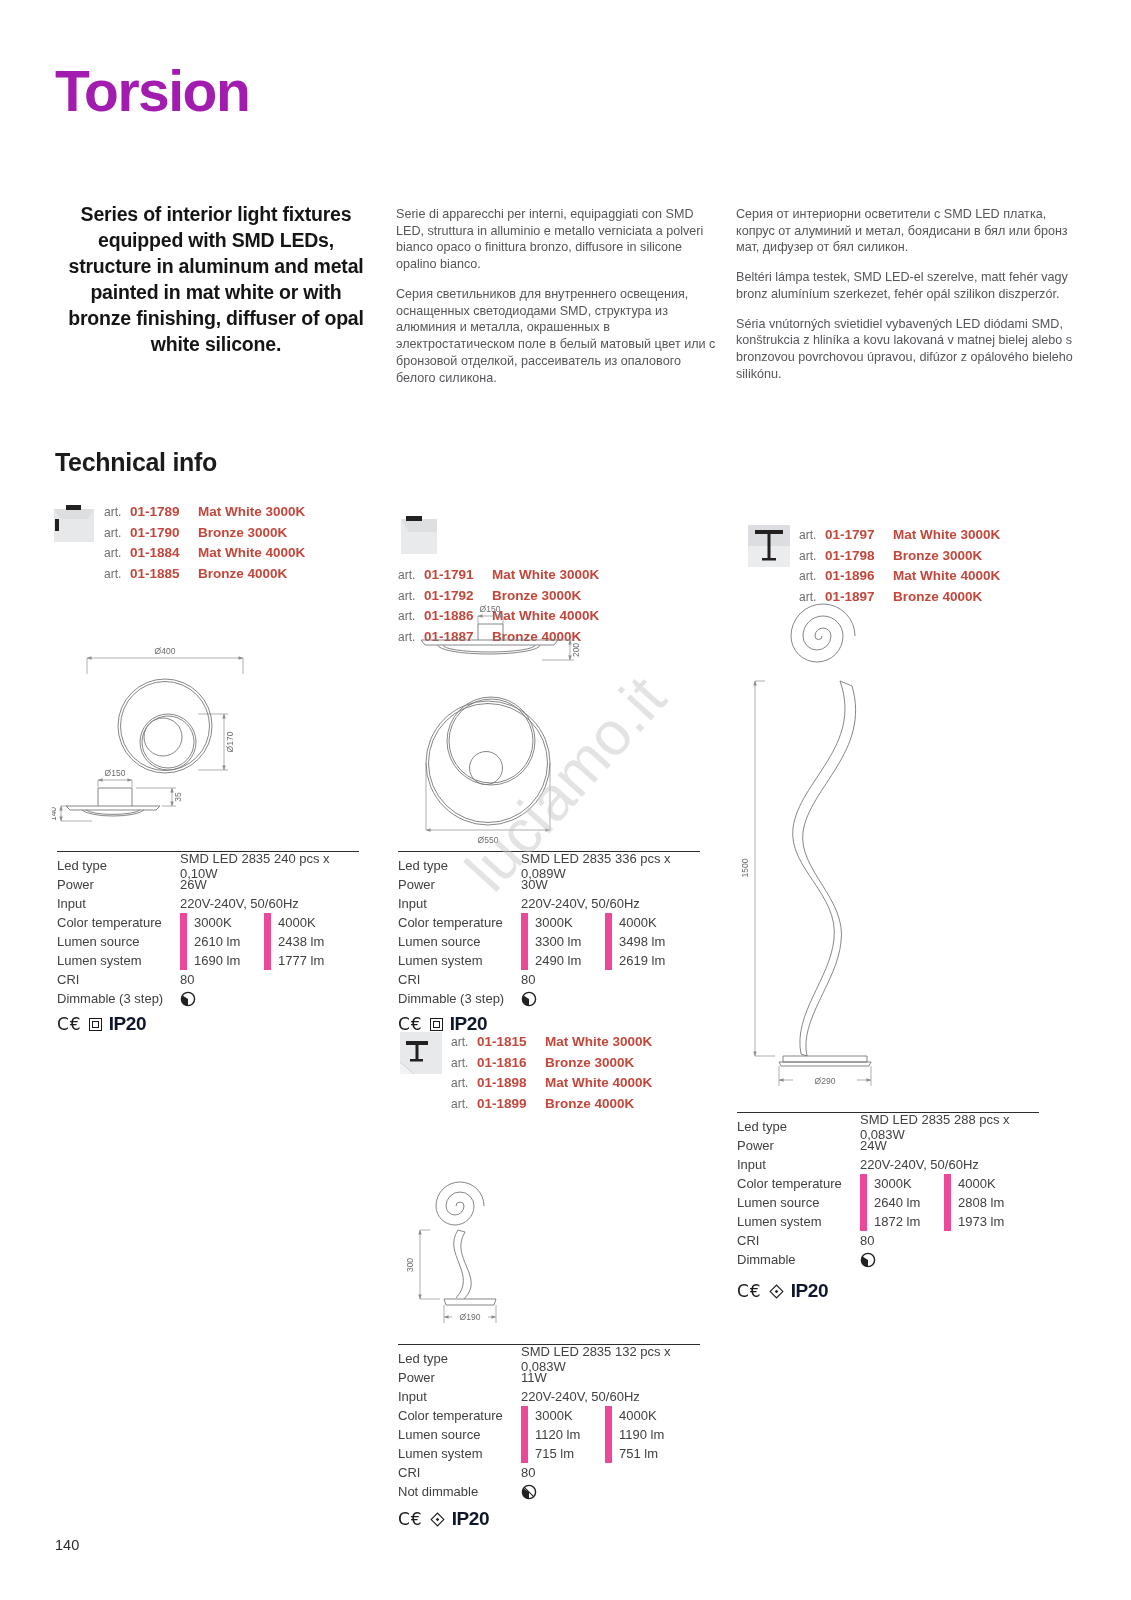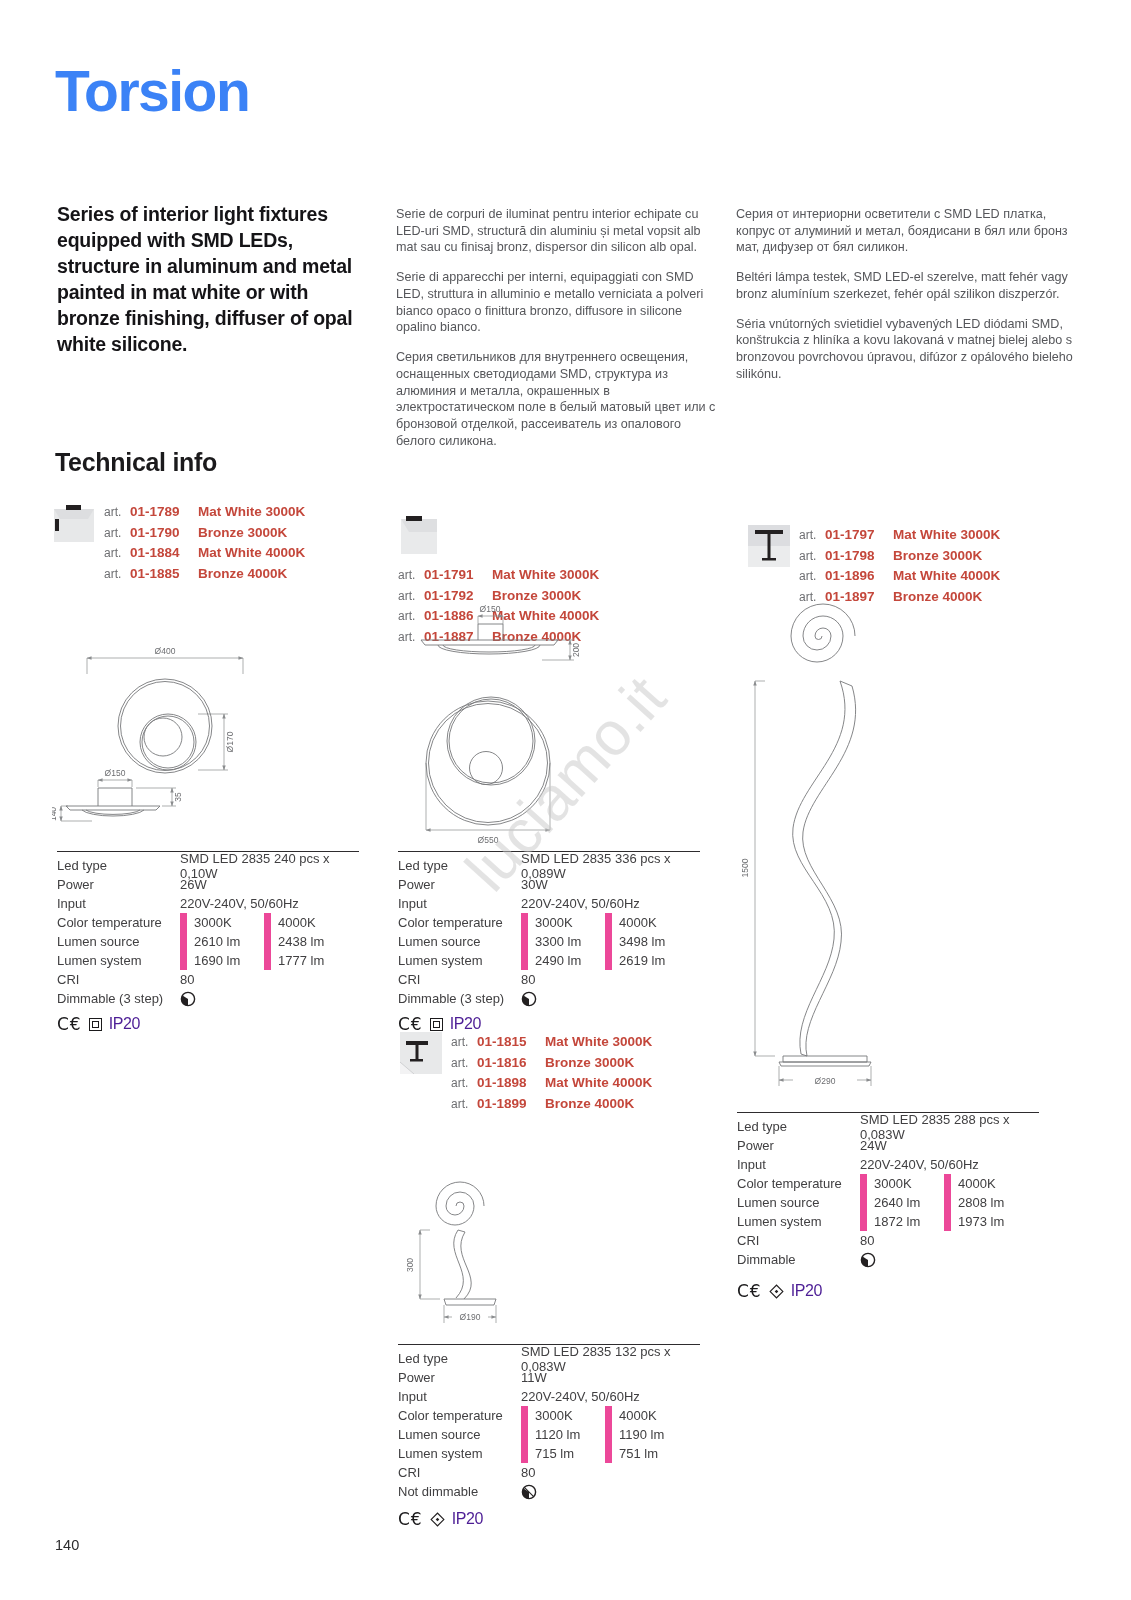--- a/index.html
+++ b/index.html
@@ -1,20 +1,20 @@
 <!DOCTYPE html>
 <html><head>
 <meta charset="utf-8">
 <style>
   html,body{margin:0;padding:0;background:#fff;}
   .page{position:relative;width:1131px;height:1600px;background:#fff;overflow:hidden;
         font-family:"Liberation Sans",sans-serif;color:#231f20;}
   .abs{position:absolute;}
 
-  .title{font-size:57px;font-weight:800;letter-spacing:-1.5px;color:#3b82f6;}
+  .title{font-size:57px;font-weight:800;letter-spacing:-1.5px;color:#a21caf;}
   .section-title{font-size:25px;font-weight:800;letter-spacing:-0.3px;color:#1b1a1c;}
 
   .desc-en{width:318px;font-size:19.5px;font-weight:700;line-height:1.33;color:#151417;letter-spacing:-0.2px;}
   .desc-col{width:322px;font-size:12.6px;line-height:1.33;color:#55565a;}
   .desc-col p{margin:0 0 13px 0;}
   .desc-col.wide{width:348px;}
 
   .art-block{display:flex;gap:9px;}
   .art-icon{flex:none;}
   .art-rows{display:flex;flex-direction:column;}
@@ -26,40 +26,39 @@
   .spec{width:302px;border-top:1px solid #2e2c2e;padding-top:4px;}
   .spec-row{display:flex;height:19px;align-items:center;font-size:13px;color:#414042;}
   .spec-label{width:123px;flex:none;}
   .spec-value{flex:1;display:flex;align-items:center;}
   .spec-cells{flex:1;display:flex;align-self:stretch;}
   .spec-cell{width:70px;border-left:7px solid #ec4899;padding-left:7px;display:flex;align-items:center;}
   .spec-cell.c2{width:auto;flex:1;}
 
   .certs{display:flex;align-items:center;gap:7px;height:20px;}
   .ce{font-family:"DejaVu Sans",sans-serif;font-size:17px;font-weight:500;letter-spacing:1px;color:#1b1a1c;}
-  .ip{font-size:16px;font-weight:400;letter-spacing:-0.4px;color:#4c1d95;}
+  .ip{font-size:19px;font-weight:700;letter-spacing:-0.4px;color:#0f172a;}
   .class2{width:11px;height:11px;border:1.4px solid #1b1a1c;display:flex;align-items:center;justify-content:center;}
   .class2 .inner{width:5px;height:5px;border:1.1px solid #1b1a1c;}
 
   svg text{font-family:"Liberation Sans",sans-serif;font-size:8.5px;fill:#6d6e71;}
   .watermark{left:350px;top:628px;width:430px;height:310px;display:flex;align-items:center;justify-content:center;
              transform:rotate(-48deg);font-size:62px;color:#c9c9c9;opacity:0.5;z-index:6;pointer-events:none;}
   .pageno{font-size:14.5px;color:#2c2c2e;}
 </style>
 </head>
 <body>
 
 <div class="page">
 
   <h1 class="abs title" style="left:55px;top:58px;margin:0;">Torsion</h1>
 
-  <div class="abs desc-en" style="left:57px;top:202px;">Series of interior light fixtures equipped with SMD LEDs, structure in aluminum and metal painted in mat white or with bronze finishing, diffuser of opal white silicone.</div>
+  <div class="abs desc-en" style="left:57px;top:202px;text-align:center;">Series of interior light fixtures equipped with SMD LEDs, structure in aluminum and metal painted in mat white or with bronze finishing, diffuser of opal white silicone.</div>
 
   <div class="abs desc-col" style="left:396px;top:206px;">
-    <p>Serie de corpuri de iluminat pentru interior echipate cu LED-uri SMD, structură din aluminiu și metal vopsit alb mat sau cu finisaj bronz, dispersor din silicon alb opal.</p>
     <p>Serie di apparecchi per interni, equipaggiati con SMD LED, struttura in alluminio e metallo verniciata a polveri bianco opaco o finittura bronzo, diffusore in silicone opalino bianco.</p>
     <p>Серия светильников для внутреннего освещения, оснащенных светодиодами SMD, структура из алюминия и металла, окрашенных в электростатическом поле в белый матовый цвет или с бронзовой отделкой, рассеиватель из опалового белого силикона.</p>
   </div>
 
   <div class="abs desc-col wide" style="left:736px;top:206px;">
     <p>Серия от интериорни осветители с SMD LED платка, копрус от алуминий и метал, боядисани в бял или бронз мат, дифузер от бял силикон.</p>
     <p>Beltéri lámpa testek, SMD LED-el szerelve, matt fehér vagy bronz alumíníum szerkezet, fehér opál szilikon diszperzór.</p>
     <p>Séria vnútorných svietidiel vybavených LED diódami SMD, konštrukcia z hliníka a kovu lakovaná v matnej bielej alebo s bronzovou povrchovou úpravou, difúzor z opálového bieleho silikónu.</p>
   </div>
 

